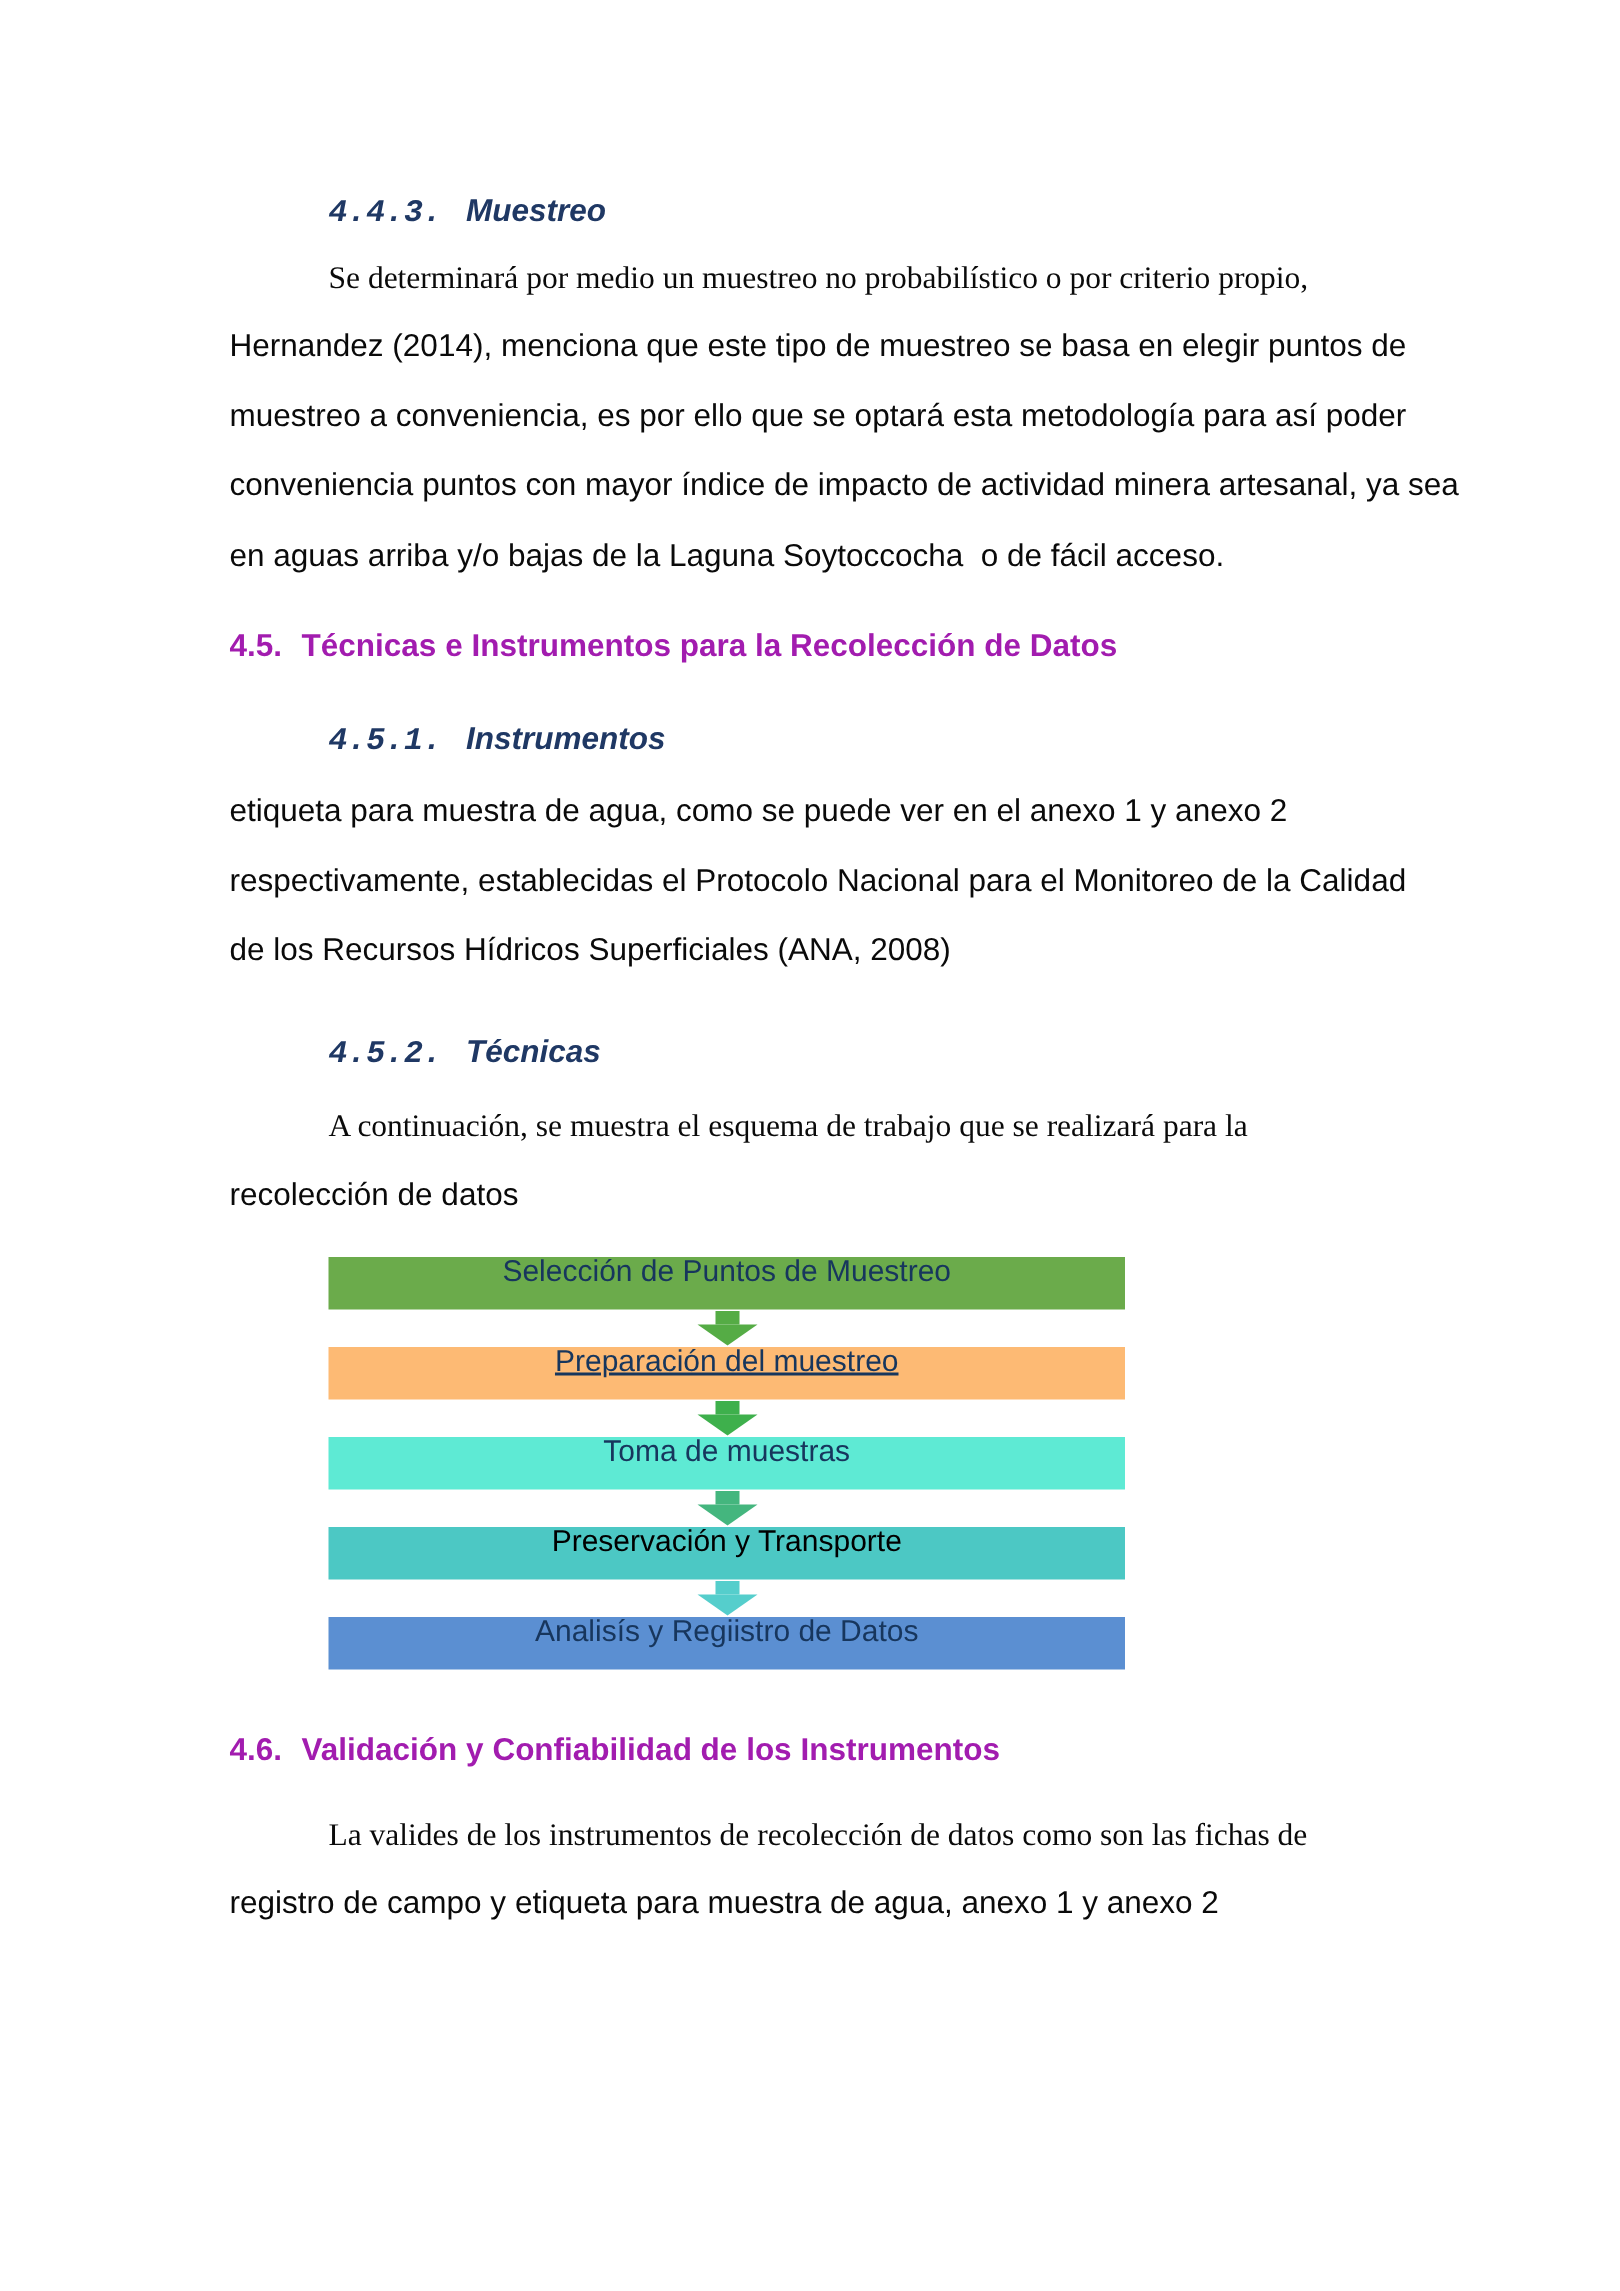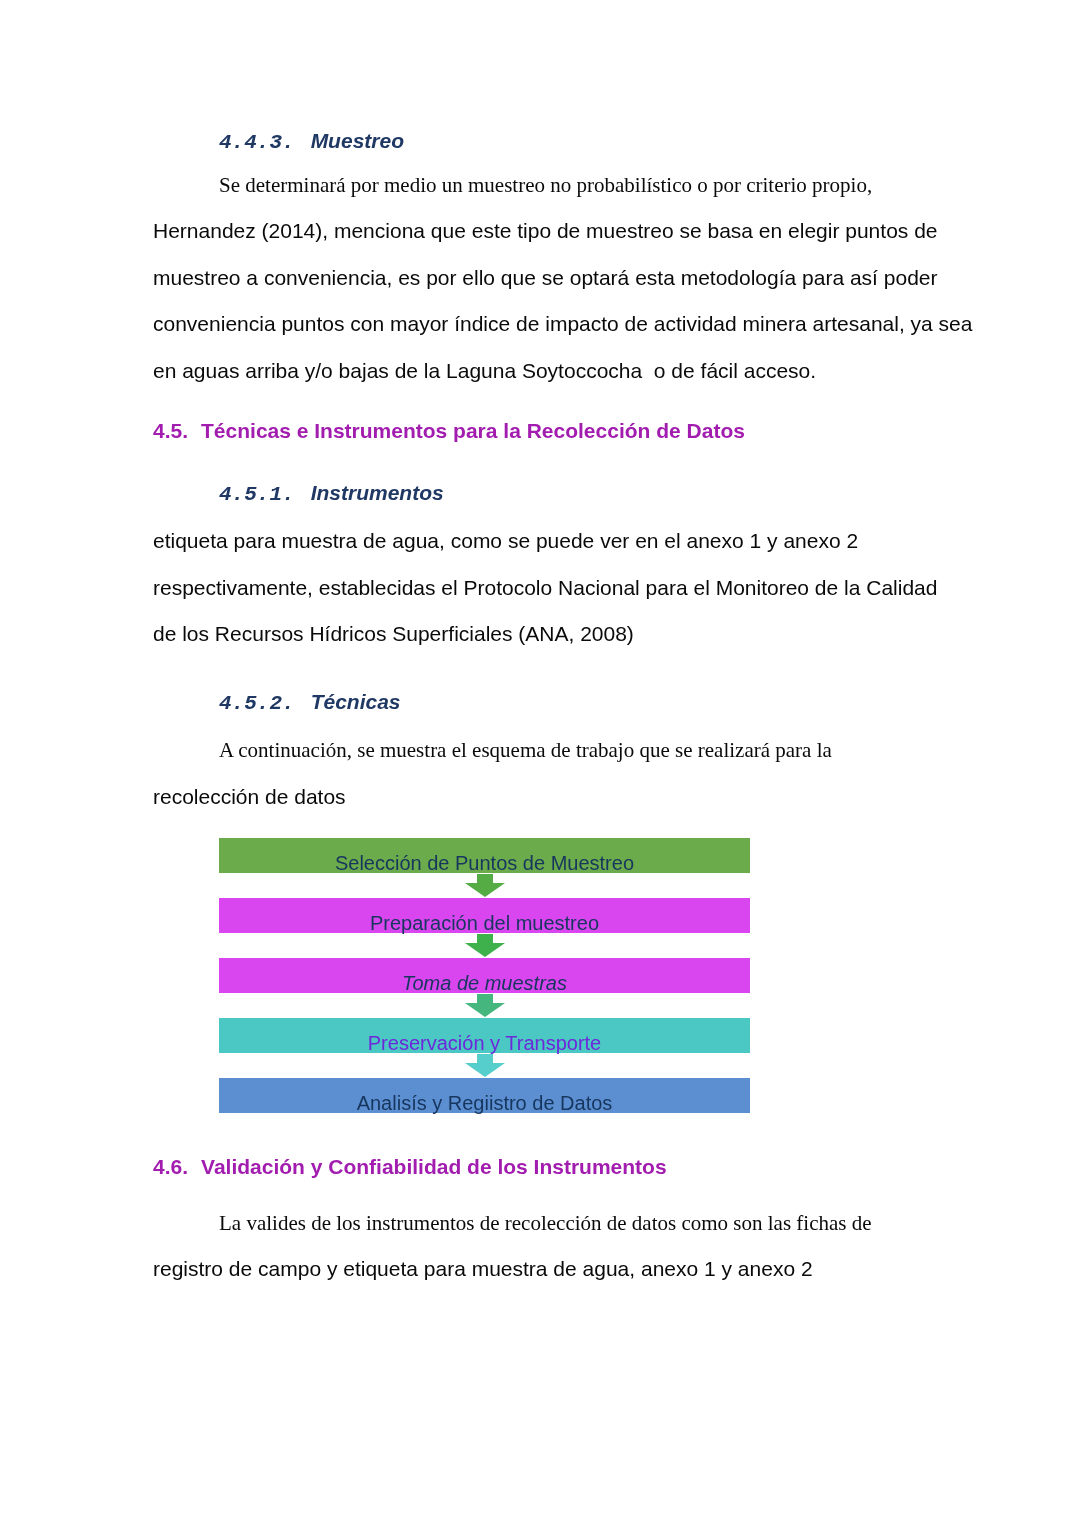--- a/index.html
+++ b/index.html
@@ -49,21 +49,21 @@
   .s9 { margin-top: 9px; }
   
   .flowchart {
     margin-left: 66px;
     width: 531px;
   }
   .fc-box {
     width: 531px;
     height: 35px;
     display: flex;
-    align-items: flex-end;
+    align-items: flex-start;
     justify-content: center;
     font-size: 20px;
     line-height: 20px;
   }
   .fc-arrow {
     height: 25px;
     display: flex;
     flex-direction: column;
     align-items: center;
     justify-content: center;
@@ -107,35 +107,35 @@
         <div class="p-line">recolección de datos</div>
       </div>
       <div class="flowchart s7">
         <div class="fc-box" style="background: rgb(107, 171, 75); color: rgb(23, 54, 93);">
           <span>Selección de Puntos de Muestreo</span>
         </div>
         <div class="fc-arrow">
           <div class="stem" style="background: rgb(85, 172, 69);"></div>
           <div class="head" style="border-top-color: rgb(85, 172, 69);"></div>
         </div>
-        <div class="fc-box" style="background: #d946ef; color: rgb(23, 54, 93);">
+        <div class="fc-box" style="background: #fdba74; color: rgb(23, 54, 93); text-decoration: underline;">
           <span>Preparación del muestreo</span>
         </div>
         <div class="fc-arrow">
           <div class="stem" style="background: rgb(62, 176, 76);"></div>
           <div class="head" style="border-top-color: rgb(62, 176, 76);"></div>
         </div>
-        <div class="fc-box" style="background: #d946ef; color: rgb(23, 54, 93); font-style: italic;">
+        <div class="fc-box" style="background: #5eead4; color: rgb(23, 54, 93);">
           <span>Toma de muestras</span>
         </div>
         <div class="fc-arrow">
           <div class="stem" style="background: rgb(68, 182, 126);"></div>
           <div class="head" style="border-top-color: rgb(68, 182, 126);"></div>
         </div>
-        <div class="fc-box" style="background: rgb(76, 200, 196); color: #6d28d9;">
+        <div class="fc-box" style="background: rgb(76, 200, 196); color: #000000;">
           <span>Preservación y Transporte</span>
         </div>
         <div class="fc-arrow">
           <div class="stem" style="background: rgb(85, 206, 204);"></div>
           <div class="head" style="border-top-color: rgb(85, 206, 204);"></div>
         </div>
         <div class="fc-box" style="background: rgb(91, 143, 210); color: rgb(23, 54, 93);">
           <span>Analisís y Regiistro de Datos</span>
         </div>
       </div>

